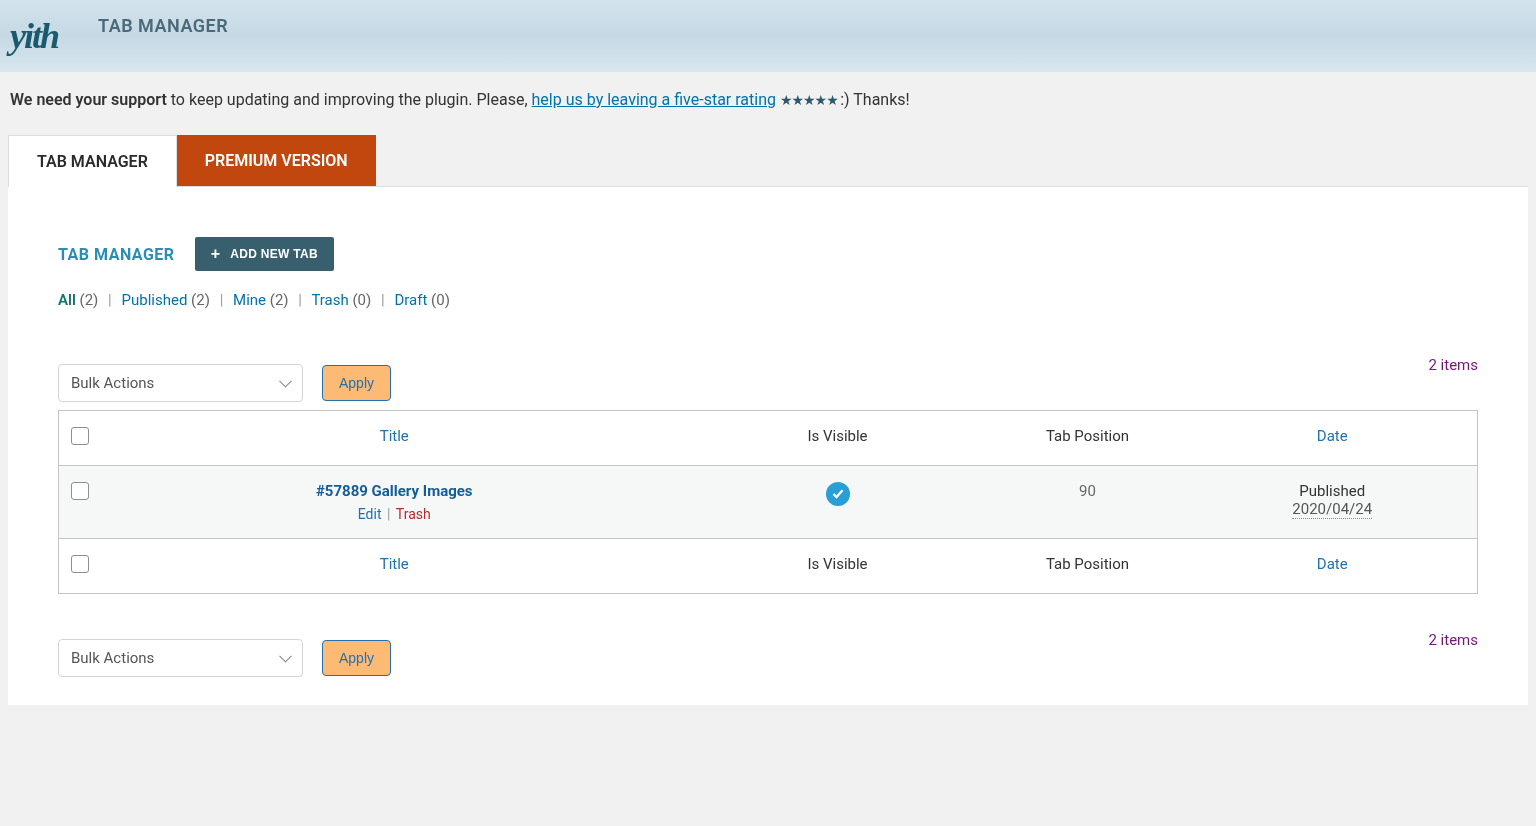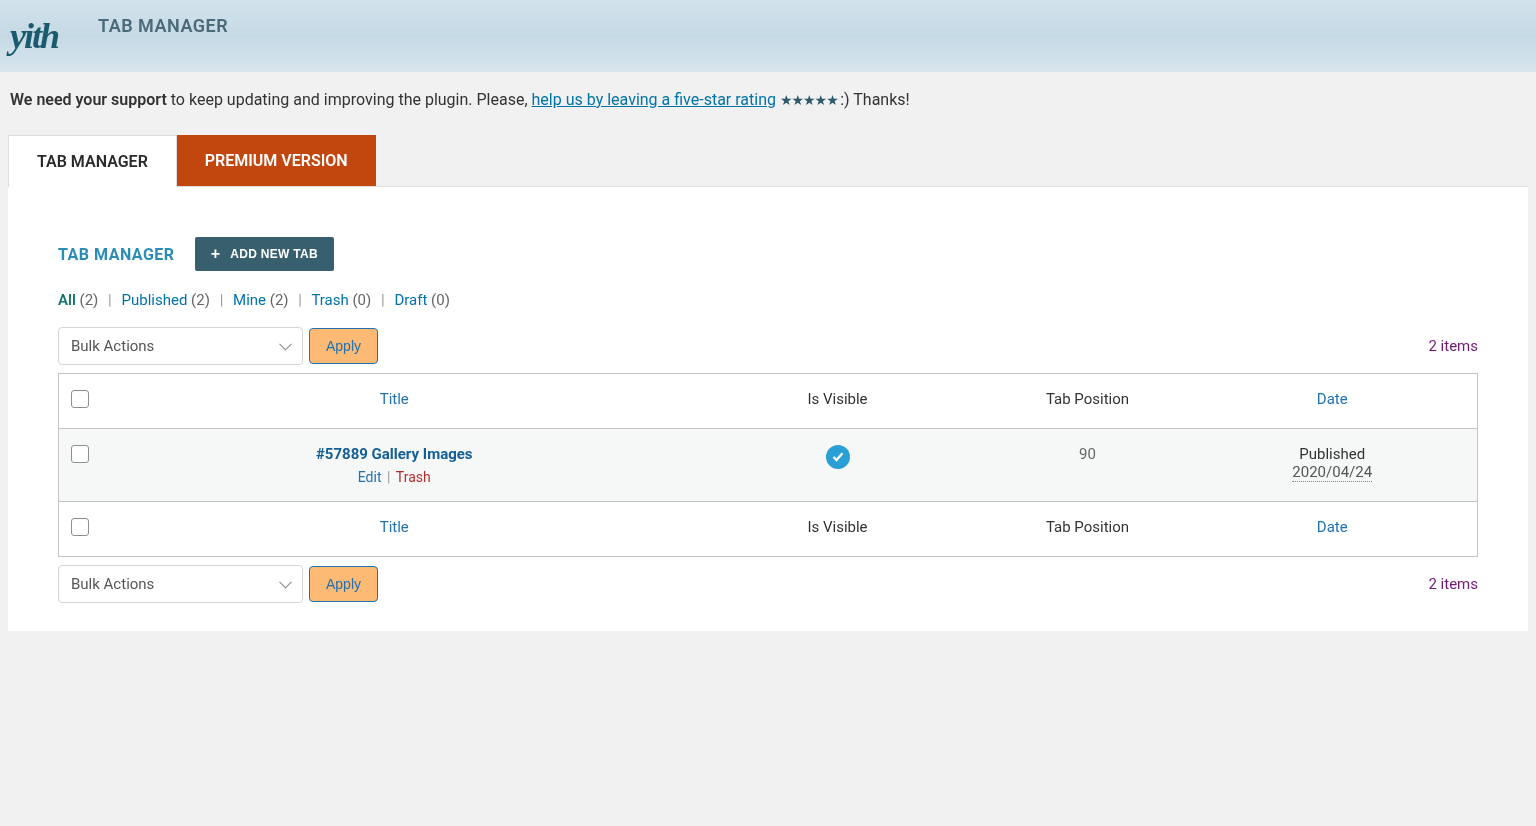--- a/index.html
+++ b/index.html
@@ -106,21 +106,21 @@
 .filters .f-item.active .f-label { color: #0f766e; font-weight: 600; margin-top: 6px; }
 .filters .f-count { color: #666; }
 .filters .sep { margin: 0 6px; color: #999; }
 .tablenav {
   display: flex;
   justify-content: space-between;
   align-items: center;
   margin-bottom: 8px;
   margin-top: 8px;
 }
-.bulk-wrap { display: flex; align-items: center; gap: 6px; }
+.bulk-wrap { display: flex; align-items: center; gap: 19px; margin-top: 37px; }
 .bulk-select {
   width: 245px;
   padding: 9px 30px 9px 12px;
   border: 1px solid #d5d5d5;
   border-radius: 4px;
   font-size: 15px;
   color: #555;
   background: #fff;
   position: relative;
   cursor: pointer;

